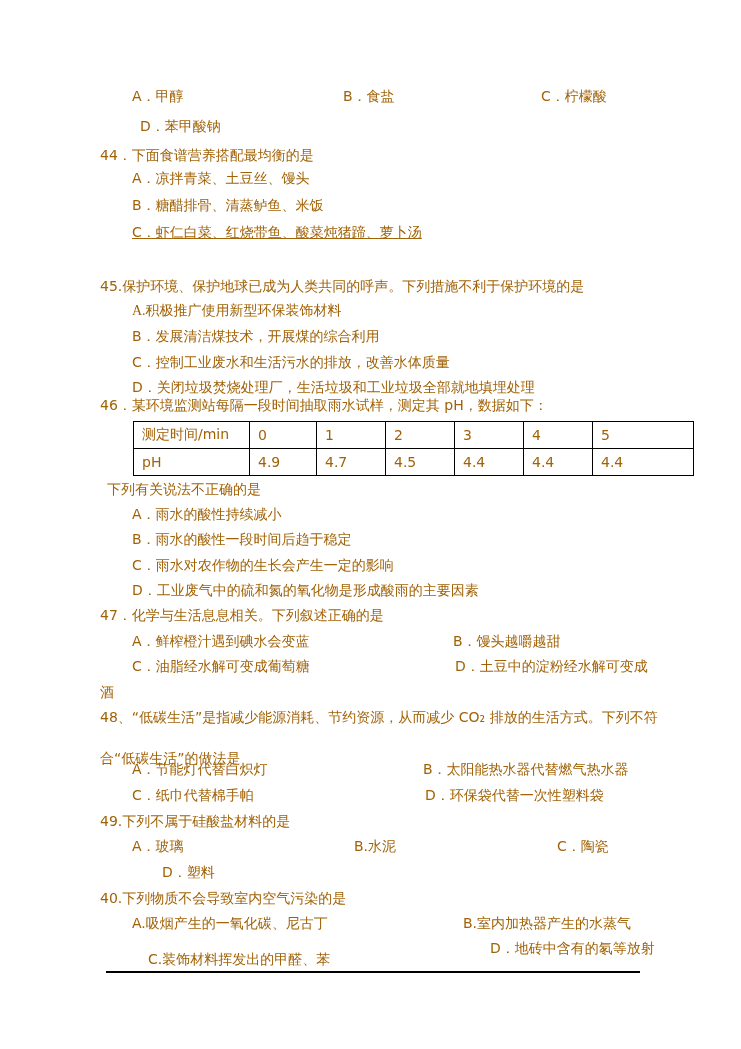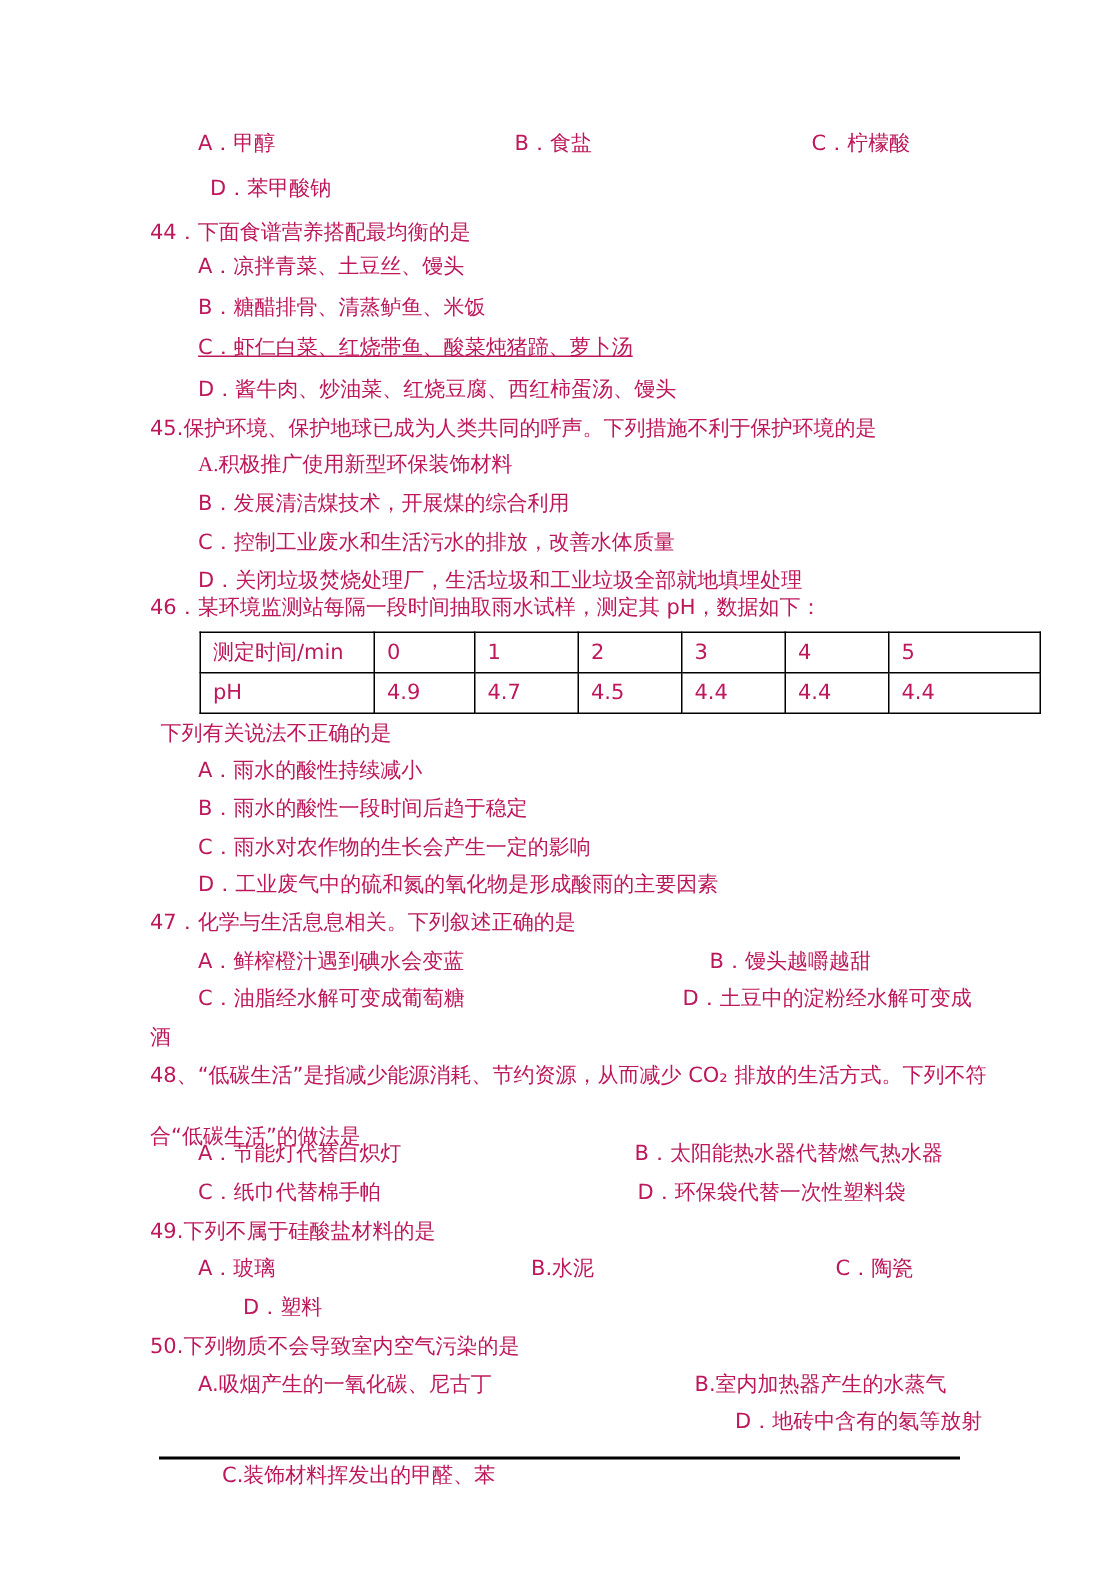--- a/index.html
+++ b/index.html
@@ -3,21 +3,21 @@
 <meta charset="utf-8">
 <style>
   html, body { margin: 0; padding: 0; background: #ffffff; }
   .page {
     position: relative;
     width: 741px;
     height: 1049px;
     background: #ffffff;
     font-family: "DejaVu Sans", "Liberation Sans", sans-serif;
     font-size: 14px;
-    color: #be185d;
+    color: #a16207;
     overflow: hidden;
   }
   .line {
     position: absolute;
     white-space: nowrap;
     line-height: 17px;
   }
   .ph-table {
     position: absolute;
     left: 133px;
@@ -53,21 +53,20 @@
 
   <span class="line" style="left:132px; top:88px;">A．甲醇</span>
   <span class="line" style="left:343px; top:88px;">B．食盐</span>
   <span class="line" style="left:541px; top:88px;">C．柠檬酸</span>
   <span class="line" style="left:140px; top:118px;">D．苯甲酸钠</span>
 
   <span class="line" style="left:100px; top:147px;">44．下面食谱营养搭配最均衡的是</span>
   <span class="line" style="left:132px; top:170px;text-align:center;">A．凉拌青菜、土豆丝、馒头</span>
   <span class="line" style="left:132px; top:197px;">B．糖醋排骨、清蒸鲈鱼、米饭</span>
   <span class="line" style="left:132px; top:224px;text-decoration:underline;">C．虾仁白菜、红烧带鱼、酸菜炖猪蹄、萝卜汤</span>
-  <span class="line" style="left:132px; top:252px;">D．酱牛肉、炒油菜、红烧豆腐、西红柿蛋汤、馒头</span>
 
   <span class="line" style="left:100px; top:278px;">45.保护环境、保护地球已成为人类共同的呼声。下列措施不利于保护环境的是</span>
   <span class="line" style="left:132px; top:302px;font-family:Liberation Serif, serif;">A.积极推广使用新型环保装饰材料</span>
   <span class="line" style="left:132px; top:328px;">B．发展清洁煤技术，开展煤的综合利用</span>
   <span class="line" style="left:132px; top:354px;">C．控制工业废水和生活污水的排放，改善水体质量</span>
   <span class="line" style="left:132px; top:379px;">D．关闭垃圾焚烧处理厂，生活垃圾和工业垃圾全部就地填埋处理</span>
 
   <span class="line" style="left:100px; top:397px;">46．某环境监测站每隔一段时间抽取雨水试样，测定其 pH，数据如下：</span>
 
   <table class="ph-table">
@@ -94,39 +93,39 @@
     </table>
 
   <span class="line" style="left:107px; top:481px;">下列有关说法不正确的是</span>
   <span class="line" style="left:132px; top:506px;">A．雨水的酸性持续减小</span>
   <span class="line" style="left:132px; top:531px;">B．雨水的酸性一段时间后趋于稳定</span>
   <span class="line" style="left:132px; top:557px;">C．雨水对农作物的生长会产生一定的影响</span>
   <span class="line" style="left:132px; top:582px;">D．工业废气中的硫和氮的氧化物是形成酸雨的主要因素</span>
 
   <span class="line" style="left:100px; top:607px;">47．化学与生活息息相关。下列叙述正确的是</span>
   <span class="line" style="left:132px; top:633px;">A．鲜榨橙汁遇到碘水会变蓝</span>
-  <span class="line" style="left:473px; top:633px;">B．馒头越嚼越甜</span>
+  <span class="line" style="left:453px; top:633px;">B．馒头越嚼越甜</span>
   <span class="line" style="left:132px; top:658px;">C．油脂经水解可变成葡萄糖</span>
   <span class="line" style="left:455px; top:658px;">D．土豆中的淀粉经水解可变成</span>
   <span class="line" style="left:100px; top:684px;">酒</span>
 
   <span class="line" style="left:100px; top:709px;">48、“低碳生活”是指减少能源消耗、节约资源，从而减少 CO₂ 排放的生活方式。下列不符</span>
   <span class="line" style="left:100px; top:735px;margin-top:15px;">合“低碳生活”的做法是</span>
   <span class="line" style="left:132px; top:761px;">A．节能灯代替白炽灯</span>
   <span class="line" style="left:423px; top:761px;">B．太阳能热水器代替燃气热水器</span>
   <span class="line" style="left:132px; top:787px;">C．纸巾代替棉手帕</span>
   <span class="line" style="left:425px; top:787px;">D．环保袋代替一次性塑料袋</span>
 
   <span class="line" style="left:100px; top:813px;">49.下列不属于硅酸盐材料的是</span>
   <span class="line" style="left:132px; top:838px;">A．玻璃</span>
   <span class="line" style="left:354px; top:838px;">B.水泥</span>
   <span class="line" style="left:557px; top:838px;">C．陶瓷</span>
   <span class="line" style="left:162px; top:864px;">D．塑料</span>
 
-  <span class="line" style="left:100px; top:890px;">50.下列物质不会导致室内空气污染的是</span>
+  <span class="line" style="left:100px; top:890px;">40.下列物质不会导致室内空气污染的是</span>
   <span class="line" style="left:132px; top:915px;">A.吸烟产生的一氧化碳、尼古丁</span>
   <span class="line" style="left:463px; top:915px;">B.室内加热器产生的水蒸气</span>
-  <span class="line" style="left:148px; top:976px;text-align:right;">C.装饰材料挥发出的甲醛、苯</span>
+  <span class="line" style="left:148px; top:951px;text-align:right;">C.装饰材料挥发出的甲醛、苯</span>
   <span class="line" style="left:490px; top:940px;">D．地砖中含有的氡等放射</span>
 
   <div class="footer-divider"></div>
 
 </div>
 
 </body></html>

